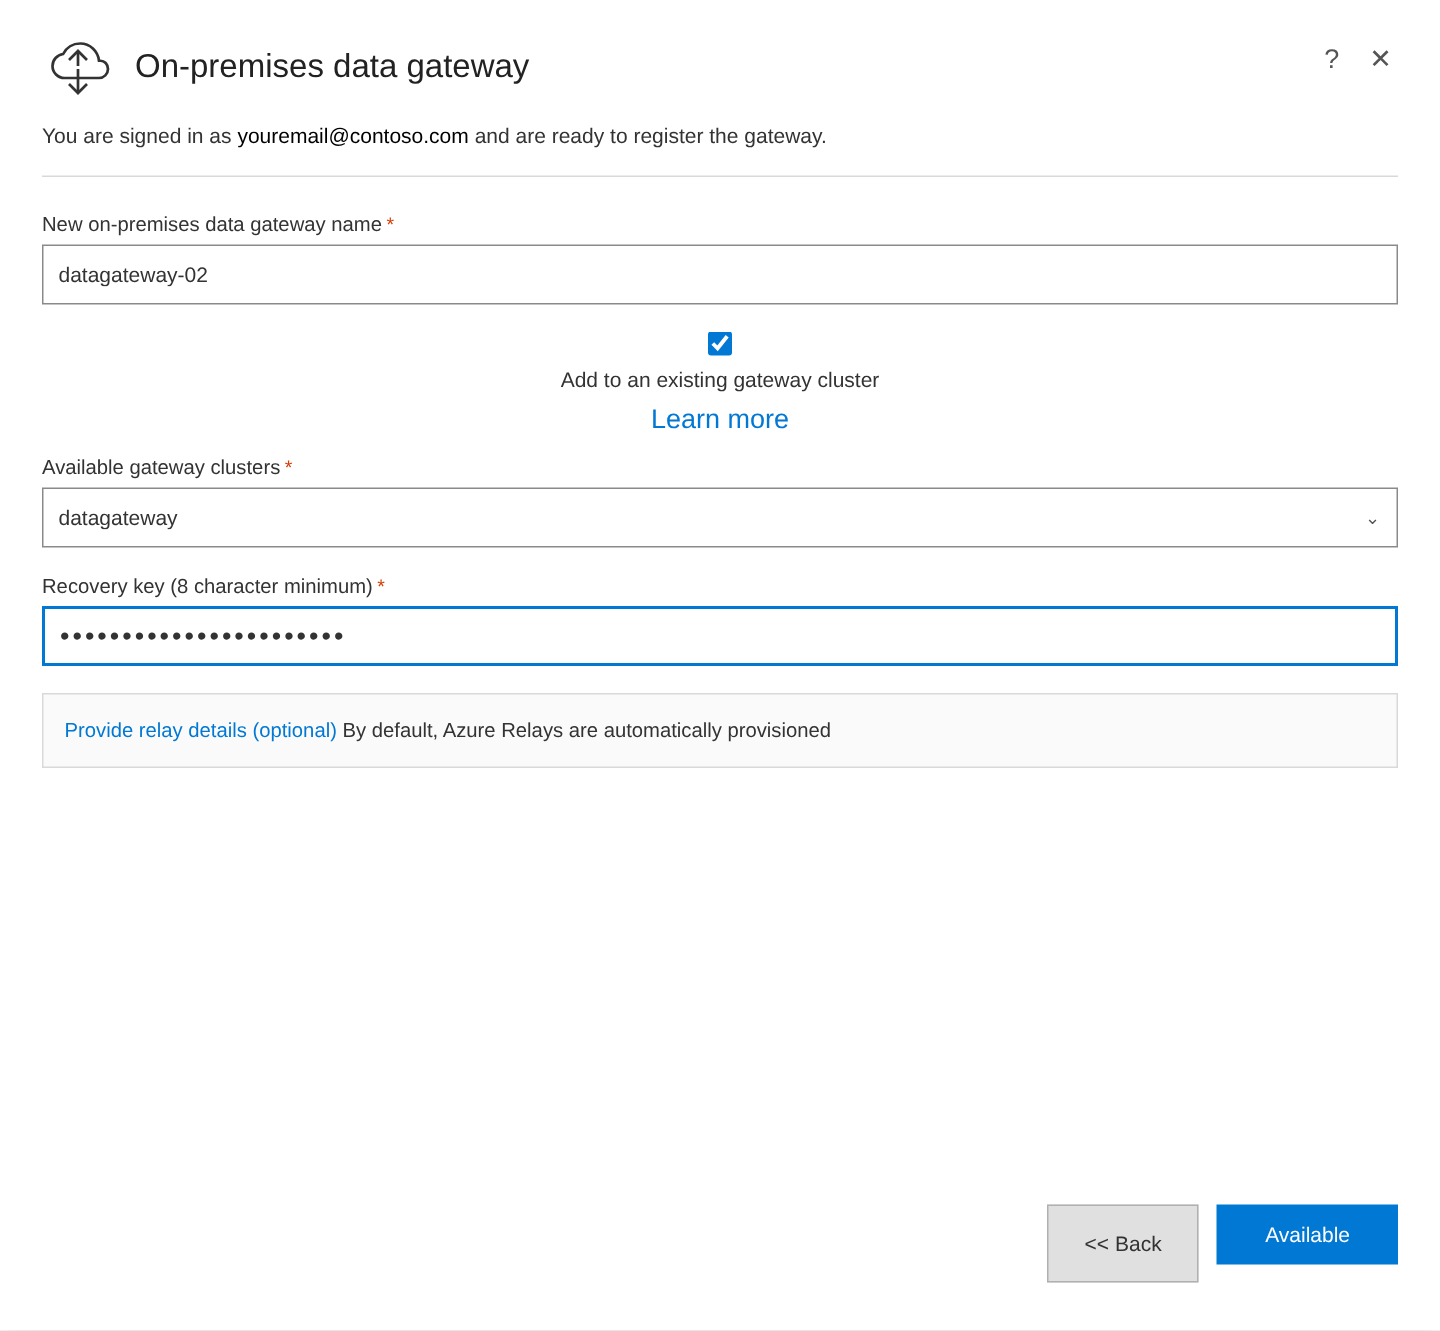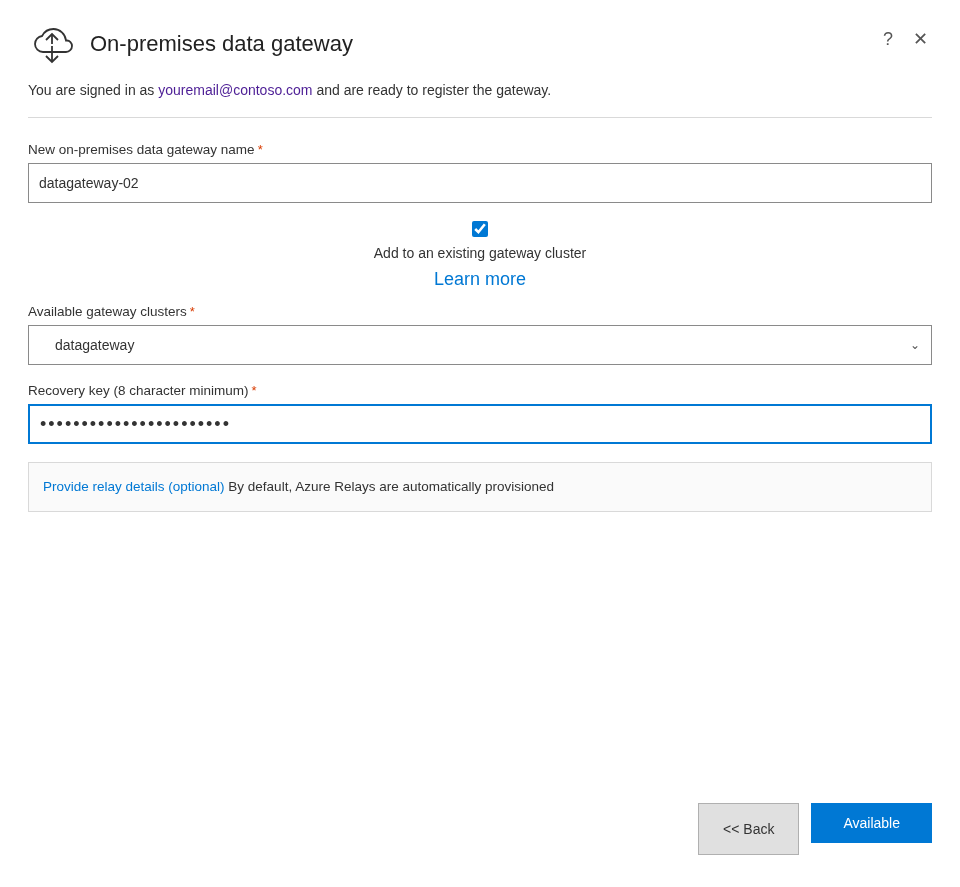--- a/index.html
+++ b/index.html
@@ -77,21 +77,21 @@
     }
 
     .signed-in-text {
       font-size: 14px;
       color: #333;
       margin-bottom: 16px;
       line-height: 1.5;
     }
 
     .signed-in-text .email {
-      color: #4c1d95;
+      color: #000000;
     }
 
     .divider {
       border: none;
       border-top: 1px solid #d9d9d9;
       margin-bottom: 24px;
     }
 
     .form-section {
       margin-bottom: 18px;
@@ -150,21 +150,21 @@
 
     .dropdown-wrapper {
       position: relative;
       width: 100%;
     }
 
     .dropdown-select {
       width: 100%;
       height: 40px;
       border: 1px solid #8a8a8a;
-      padding: 0 26px;
+      padding: 0 10px;
       font-size: 14px;
       color: #333;
       appearance: none;
       -webkit-appearance: none;
       background: #fff;
       cursor: pointer;
       font-family: 'Segoe UI', Arial, sans-serif;
       outline: none;
     }
 

